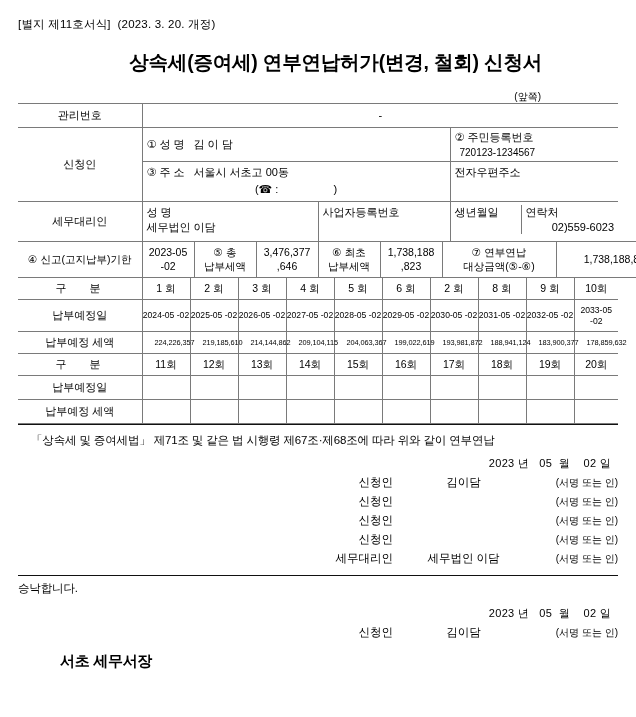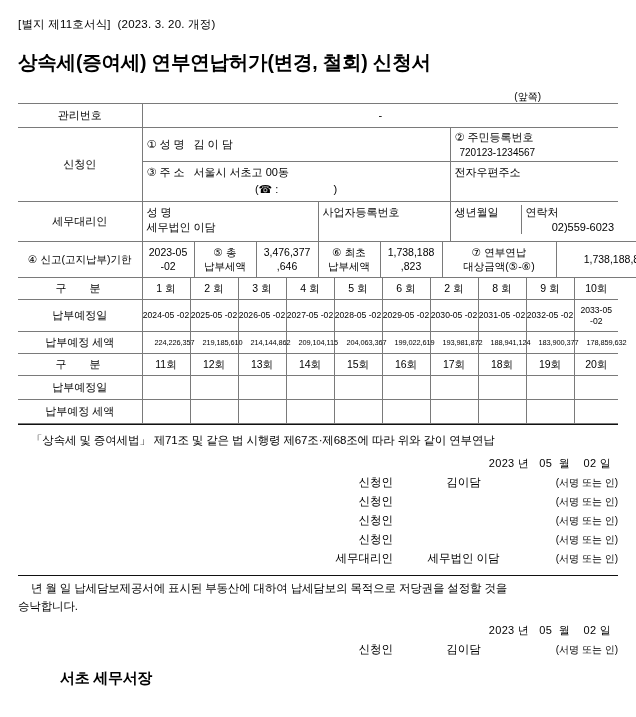--- a/index.html
+++ b/index.html
@@ -25,21 +25,21 @@
   }
 
   
   .form-code {
     font-size: 11.5px;
     letter-spacing: .2px;
     padding-top: 17px;
     white-space: pre;
   }
   .doc-title {
-    text-align: left;
+    text-align: right;
     font-size: 19.5px;
     font-weight: bold;
     letter-spacing: -0.2px;
     margin-top: 17px;
   }
   .side-mark {
     text-align: right;
     font-size: 10px;
     margin-top: 14px;
     padding-right: 1px;
@@ -436,21 +436,20 @@
       <div class="sign-role">세무대리인</div>
       <div class="sign-name">세무법인 이담</div>
       <div class="sign-seal">(서명 또는 인)</div>
     </div>
   </div>
 
   <div class="divider"></div>
 
 
   <div class="para" style="margin-top:4px">
-    <div class="indent">년    월    일 납세담보제공서에 표시된 부동산에 대하여 납세담보의 목적으로 저당권을 설정할 것을</div>
     <div>승낙합니다.</div>
   </div>
 
   <div class="sign-block" style="margin-top:8px">
     <div class="date-line">2023 년   05  월    02 일</div>
     <div class="sign-row">
       <div class="sign-role">신청인</div>
       <div class="sign-name">김이담</div>
       <div class="sign-seal">(서명 또는 인)</div>
     </div>

